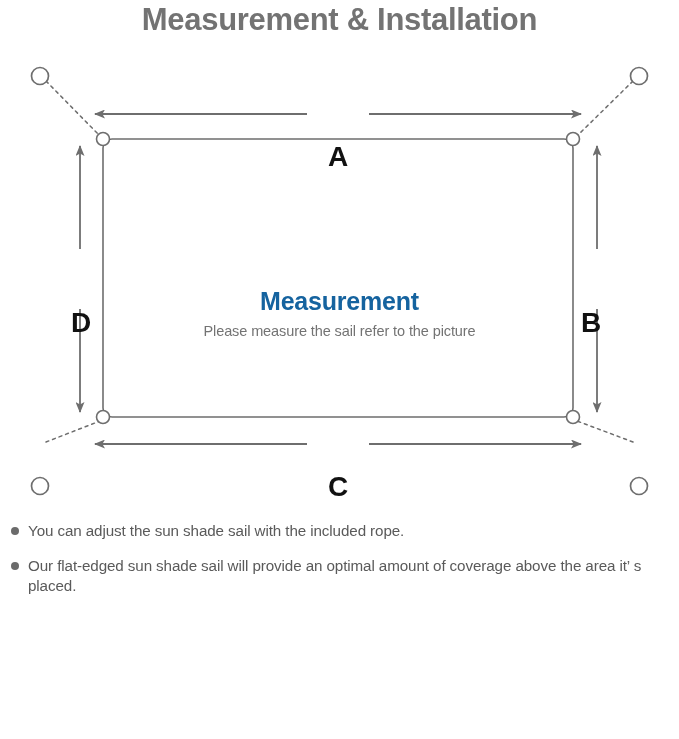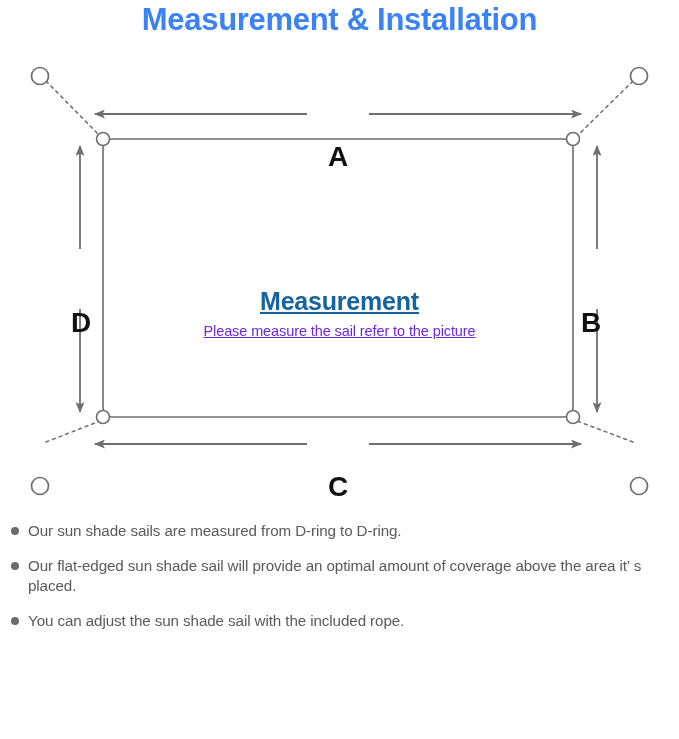--- a/index.html
+++ b/index.html
@@ -22,21 +22,21 @@
     left: 0;
     top: 0;
     width: 679px;
     height: 44px;
     line-height: 40px;
     text-align: center;
     font-family: "Liberation Sans", sans-serif;
     font-size: 31px;
     font-weight: bold;
     letter-spacing: -0.3px;
-    color: #3b82f6;
+    color: #737373;
     white-space: nowrap;
   }
 
   
   .diagram {
     position: absolute;
     left: 0;
     top: 44px;
     width: 679px;
     height: 470px;
@@ -45,34 +45,33 @@
     display: block;
   }
 
   
   .center-label {
     position: absolute;
     left: 0;
     width: 679px;
     text-align: center;
     white-space: nowrap;
-    text-decoration: underline;
   }
   .center-title {
     top: 243px;
     font-size: 25px;
     font-weight: bold;
     color: #15639f;
     letter-spacing: -0.2px;
   }
   .center-sub {
     top: 279px;
     font-size: 14.5px;
     font-weight: normal;
-    color: #6d28d9;
+    color: #737373;
     letter-spacing: -0.1px;
   }
 
   
   .dim-letter {
     position: absolute;
     font-family: "Liberation Sans", sans-serif;
     font-weight: bold;
     font-size: 28px;
     color: #111111;
@@ -178,23 +177,19 @@
 
   <div class="dim-letter dim-a">A</div>
   <div class="dim-letter dim-b">B</div>
   <div class="dim-letter dim-c">C</div>
   <div class="dim-letter dim-d">D</div>
 </div>
 
 <div class="notes">
   <div class="note-row">
     <span class="bullet"></span>
-    <span class="note-text">Our sun shade sails are measured from D-ring to D-ring.</span>
+    <span class="note-text">You can adjust the sun shade sail with the included rope.</span>
   </div>
   <div class="note-row">
     <span class="bullet"></span>
     <span class="note-text">Our flat-edged sun shade sail will provide an optimal amount of coverage above the area it’ s placed.</span>
   </div>
-  <div class="note-row">
-    <span class="bullet"></span>
-    <span class="note-text">You can adjust the sun shade sail with the included rope.</span>
-  </div>
 </div>
 
 </body></html>

